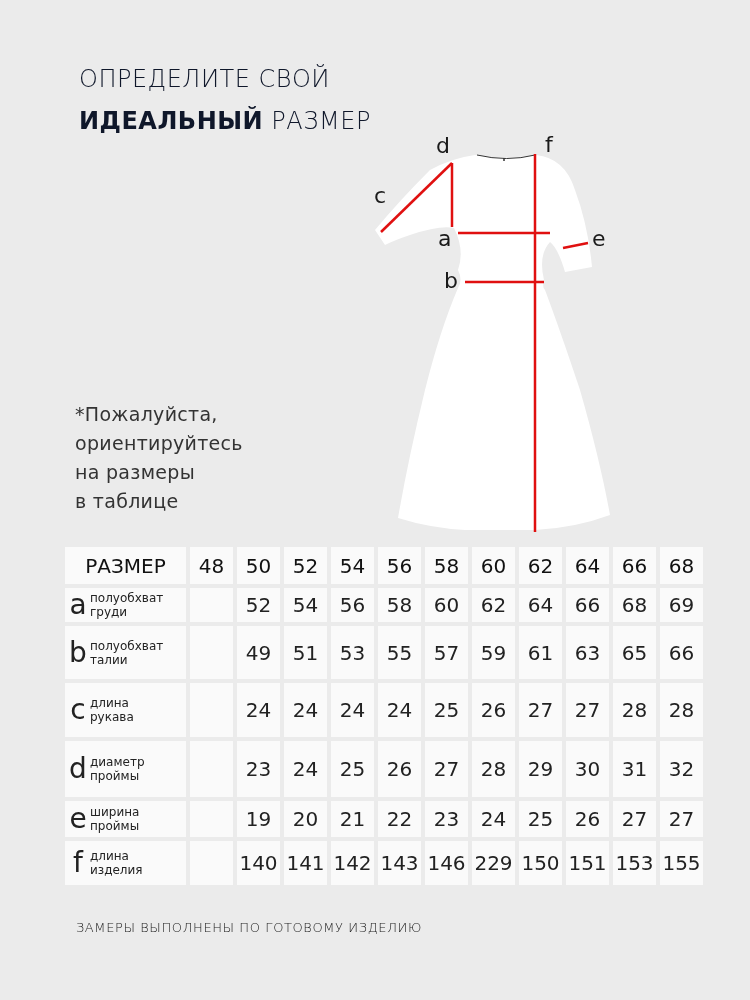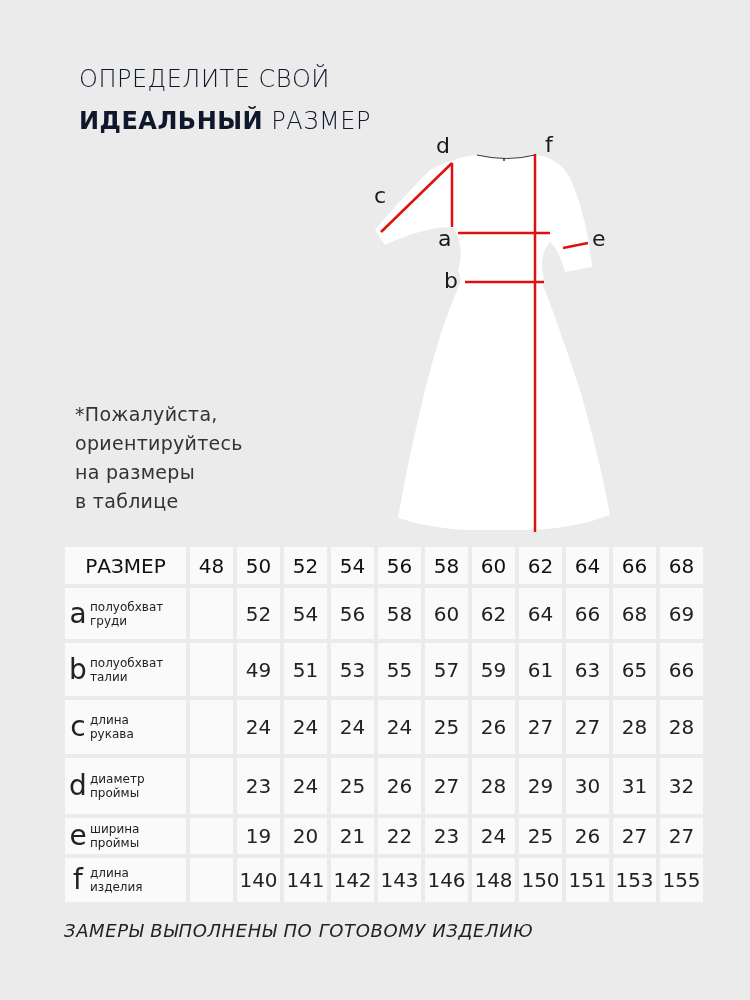--- a/index.html
+++ b/index.html
@@ -44,22 +44,22 @@
     }
     .rowhead .letter {
       font-size: 28px; display: inline-block; vertical-align: middle;
       line-height: 1; margin-right: 3px; width: 18px; text-align: center;
     }
     .rowhead .desc {
       display: inline-block; vertical-align: middle;
       font-size: 12px; line-height: 14px; color: #222;
     }
     .footer {
-      position: absolute; left: 64px; top: 920px;
-      font-size: 18px; letter-spacing: 0.6px; color: #222; font-weight: 300; font-style: italic;
+      position: absolute; left: 76px; top: 920px;
+      font-size: 13px; letter-spacing: 0.6px; color: #222; font-weight: 300;
     }
   </style>
 </head>
 <body>
 
 <div class="title">
   <div>ОПРЕДЕЛИТЕ СВОЙ</div>
   <div>
     <span class="bold">ИДЕАЛЬНЫЙ</span>
     <span>РАЗМЕР</span>
@@ -128,21 +128,21 @@
       <td class="hdr">52</td>
       <td class="hdr">54</td>
       <td class="hdr">56</td>
       <td class="hdr">58</td>
       <td class="hdr">60</td>
       <td class="hdr">62</td>
       <td class="hdr">64</td>
       <td class="hdr">66</td>
       <td class="hdr">68</td>
     </tr>
-    <tr style="height:51px">
+    <tr style="height:34px">
       <td class="rowhead"><span class="letter">a</span><span class="desc"><span>полуобхват</span><br><span>груди</span></span></td>
       <td></td>
       <td>52</td>
       <td>54</td>
       <td>56</td>
       <td>58</td>
       <td>60</td>
       <td>62</td>
       <td>64</td>
       <td>66</td>
@@ -206,21 +206,21 @@
       <td>27</td>
     </tr>
     <tr style="height:44px">
       <td class="rowhead"><span class="letter">f</span><span class="desc"><span>длина</span><br><span>изделия</span></span></td>
       <td></td>
       <td>140</td>
       <td>141</td>
       <td>142</td>
       <td>143</td>
       <td>146</td>
-      <td>148</td>
+      <td>229</td>
       <td>150</td>
       <td>151</td>
       <td>153</td>
       <td>155</td>
     </tr>
   </tbody>
     </table>
 </div>
 
 <div class="footer">ЗАМЕРЫ ВЫПОЛНЕНЫ ПО ГОТОВОМУ ИЗДЕЛИЮ</div>

